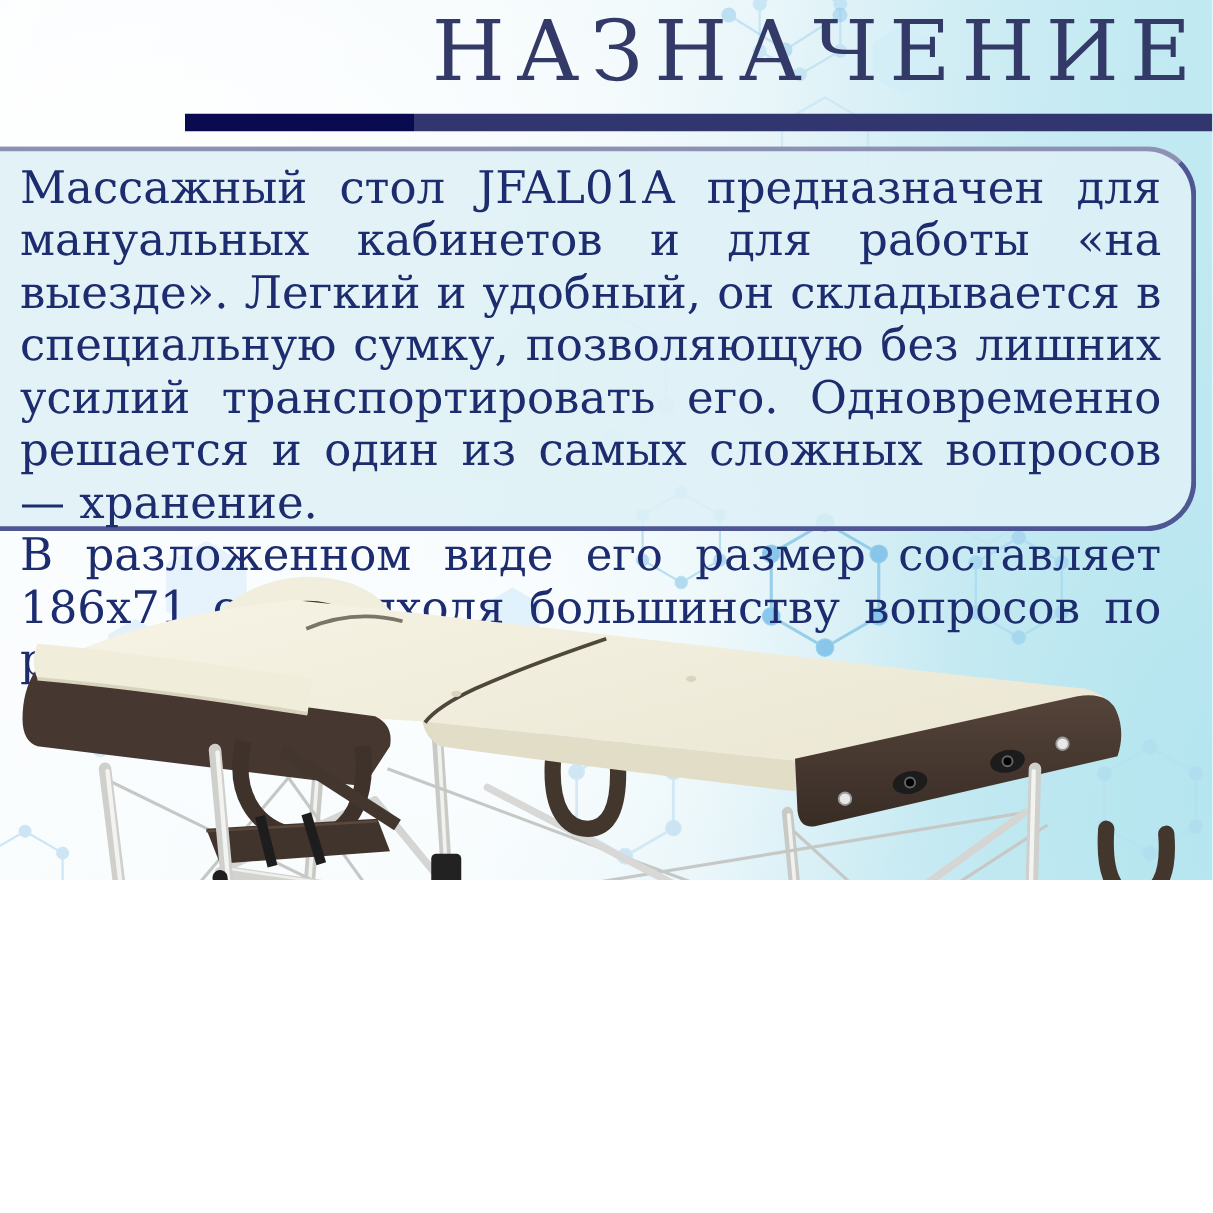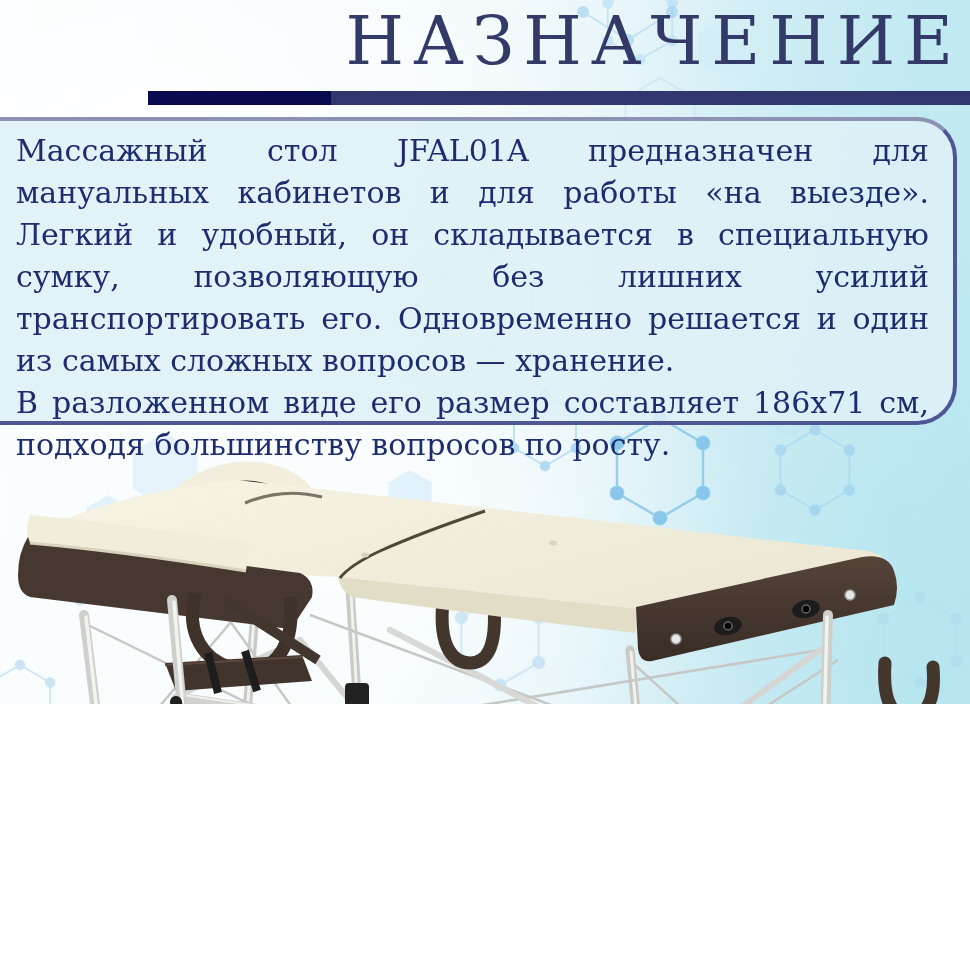--- a/index.html
+++ b/index.html
@@ -12,21 +12,21 @@
       radial-gradient(ellipse 620px 760px at 103% 88%, #b4e5ef, rgba(180,229,239,0) 72%),
       linear-gradient(100deg,#fbfdfe 0%,#f3fafc 46%,#d6eef5 76%,#c0e8f1 100%);}
   .bg-svg{position:absolute;left:0;top:0;}
   .title{position:absolute;top:8px;right:8px;margin:0;font-size:67px;font-weight:400;
     letter-spacing:9px;color:#333a68;line-height:1;white-space:nowrap;}
   .title-bar{position:absolute;top:91px;left:148px;right:0;height:14px;
     background:linear-gradient(90deg,#0a0a50 0,#0a0a50 183px,#31366f 183px);}
   .card{position:absolute;left:-60px;right:13px;top:117px;height:308px;box-sizing:border-box;
     border:4px solid #4f5694;border-top-color:#8d92b4;border-radius:40px;
     background:rgba(222,240,246,.88);padding:9px 24px 0 72px;}
-  .para{margin:0;color:#1d2c6e;font-size:30px;line-height:42px;text-align:justify;text-align-last:left;}
+  .para{margin:0;color:#1d2c6e;font-size:36px;line-height:42px;text-align:justify;text-align-last:left;}
   .table-svg{position:absolute;left:0;top:425px;}
 </style>
 </head>
 <body>
 
 <div class="stage">
 
   <svg class="bg-svg" width="970" height="970" viewBox="0 0 970 970">
     <defs>
       <g id="hexo">

